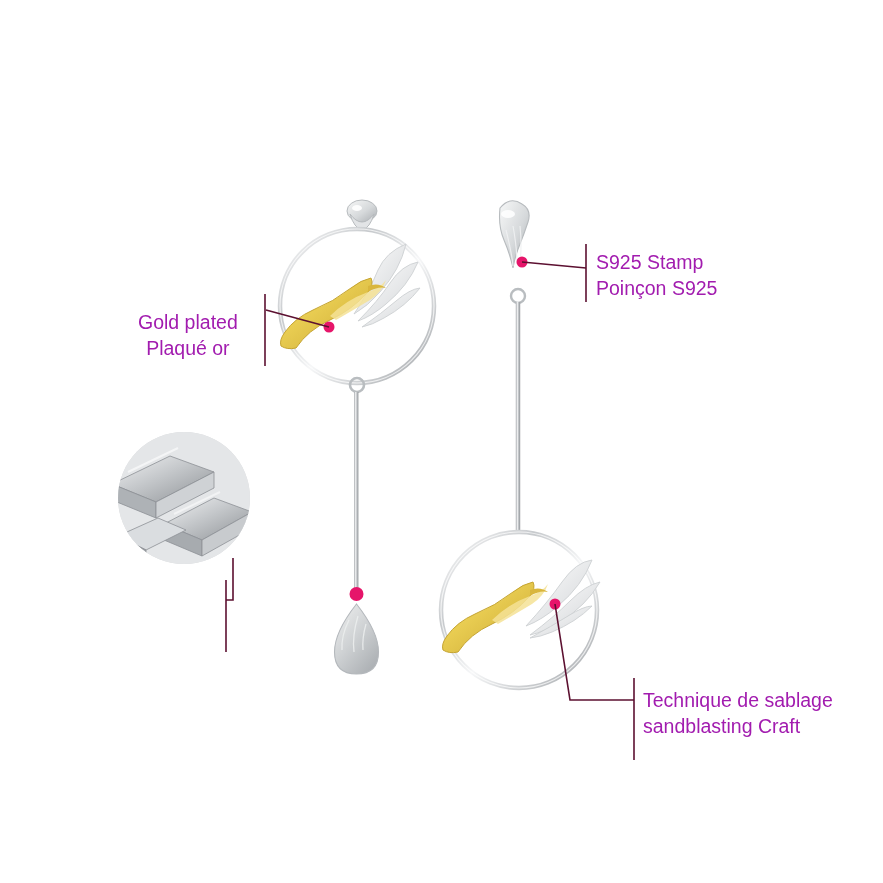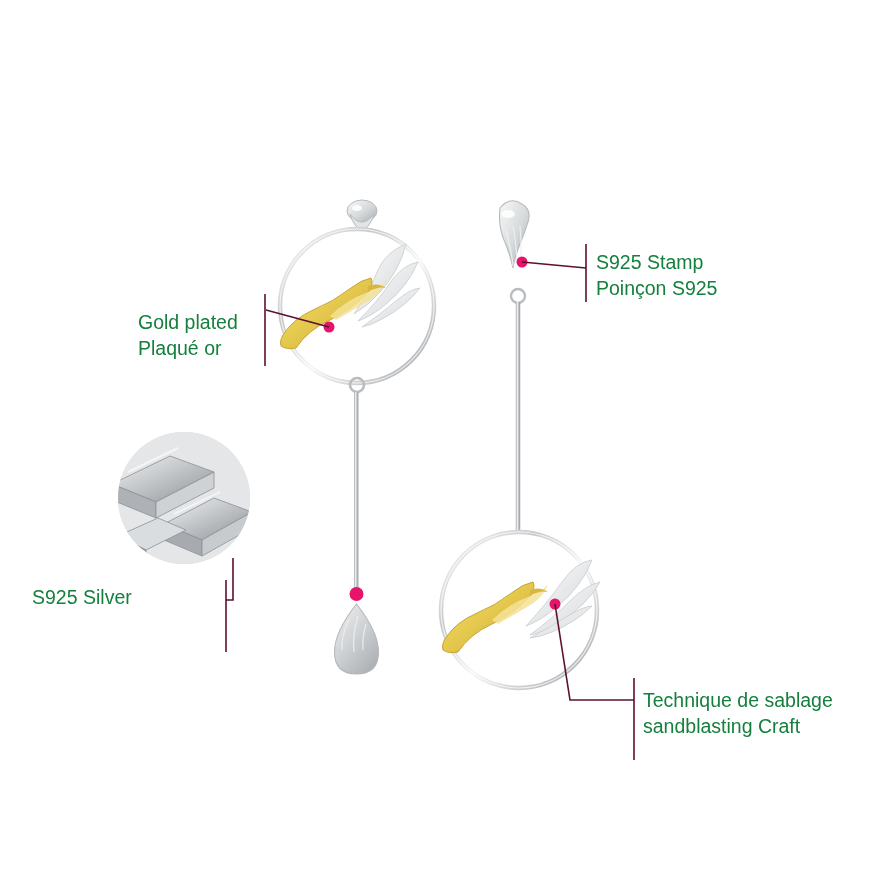--- a/index.html
+++ b/index.html
@@ -23,40 +23,40 @@
     position: absolute;
     left: 0;
     top: 0;
     width: 883px;
     height: 883px;
   }
   .callout {
     position: absolute;
     line-height: 1.32;
     font-size: 19.5px;
-    color: #15803d;
+    color: #a21caf;
     white-space: nowrap;
   }
   .callout .ln {
     display: block;
   }
   .callout .bold {
     font-weight: normal;
   }
   .callout.right {
     text-align: right;
   }
   .callout.left {
     text-align: left;
   }
   
   #callout-gold {
     left: 138px;
     top: 310px;
-    text-align: left;
+    text-align: center;
   }
   #callout-stamp {
     left: 596px;
     top: 250px;
     text-align: left;
   }
   #callout-silver {
     left: 32px;
     top: 585px;
     text-align: right;
@@ -228,21 +228,20 @@
     <span class="ln">Gold plated</span>
     <span class="ln"><span>Plaqué </span><span class="bold">or</span></span>
   </div>
 
   <div class="callout left" id="callout-stamp">
     <span class="ln">S925 Stamp</span>
     <span class="ln"><span>Poinçon </span><span class="bold">S925</span></span>
   </div>
 
   <div class="callout right" id="callout-silver">
-    <span class="ln">S925 Silver</span>
   </div>
 
   <div class="callout left" id="callout-sand">
     <span class="ln"><span>Technique de </span><span class="bold">sablage</span></span>
     <span class="ln">sandblasting Craft</span>
   </div>
 
 </div>
 
 </body></html>

